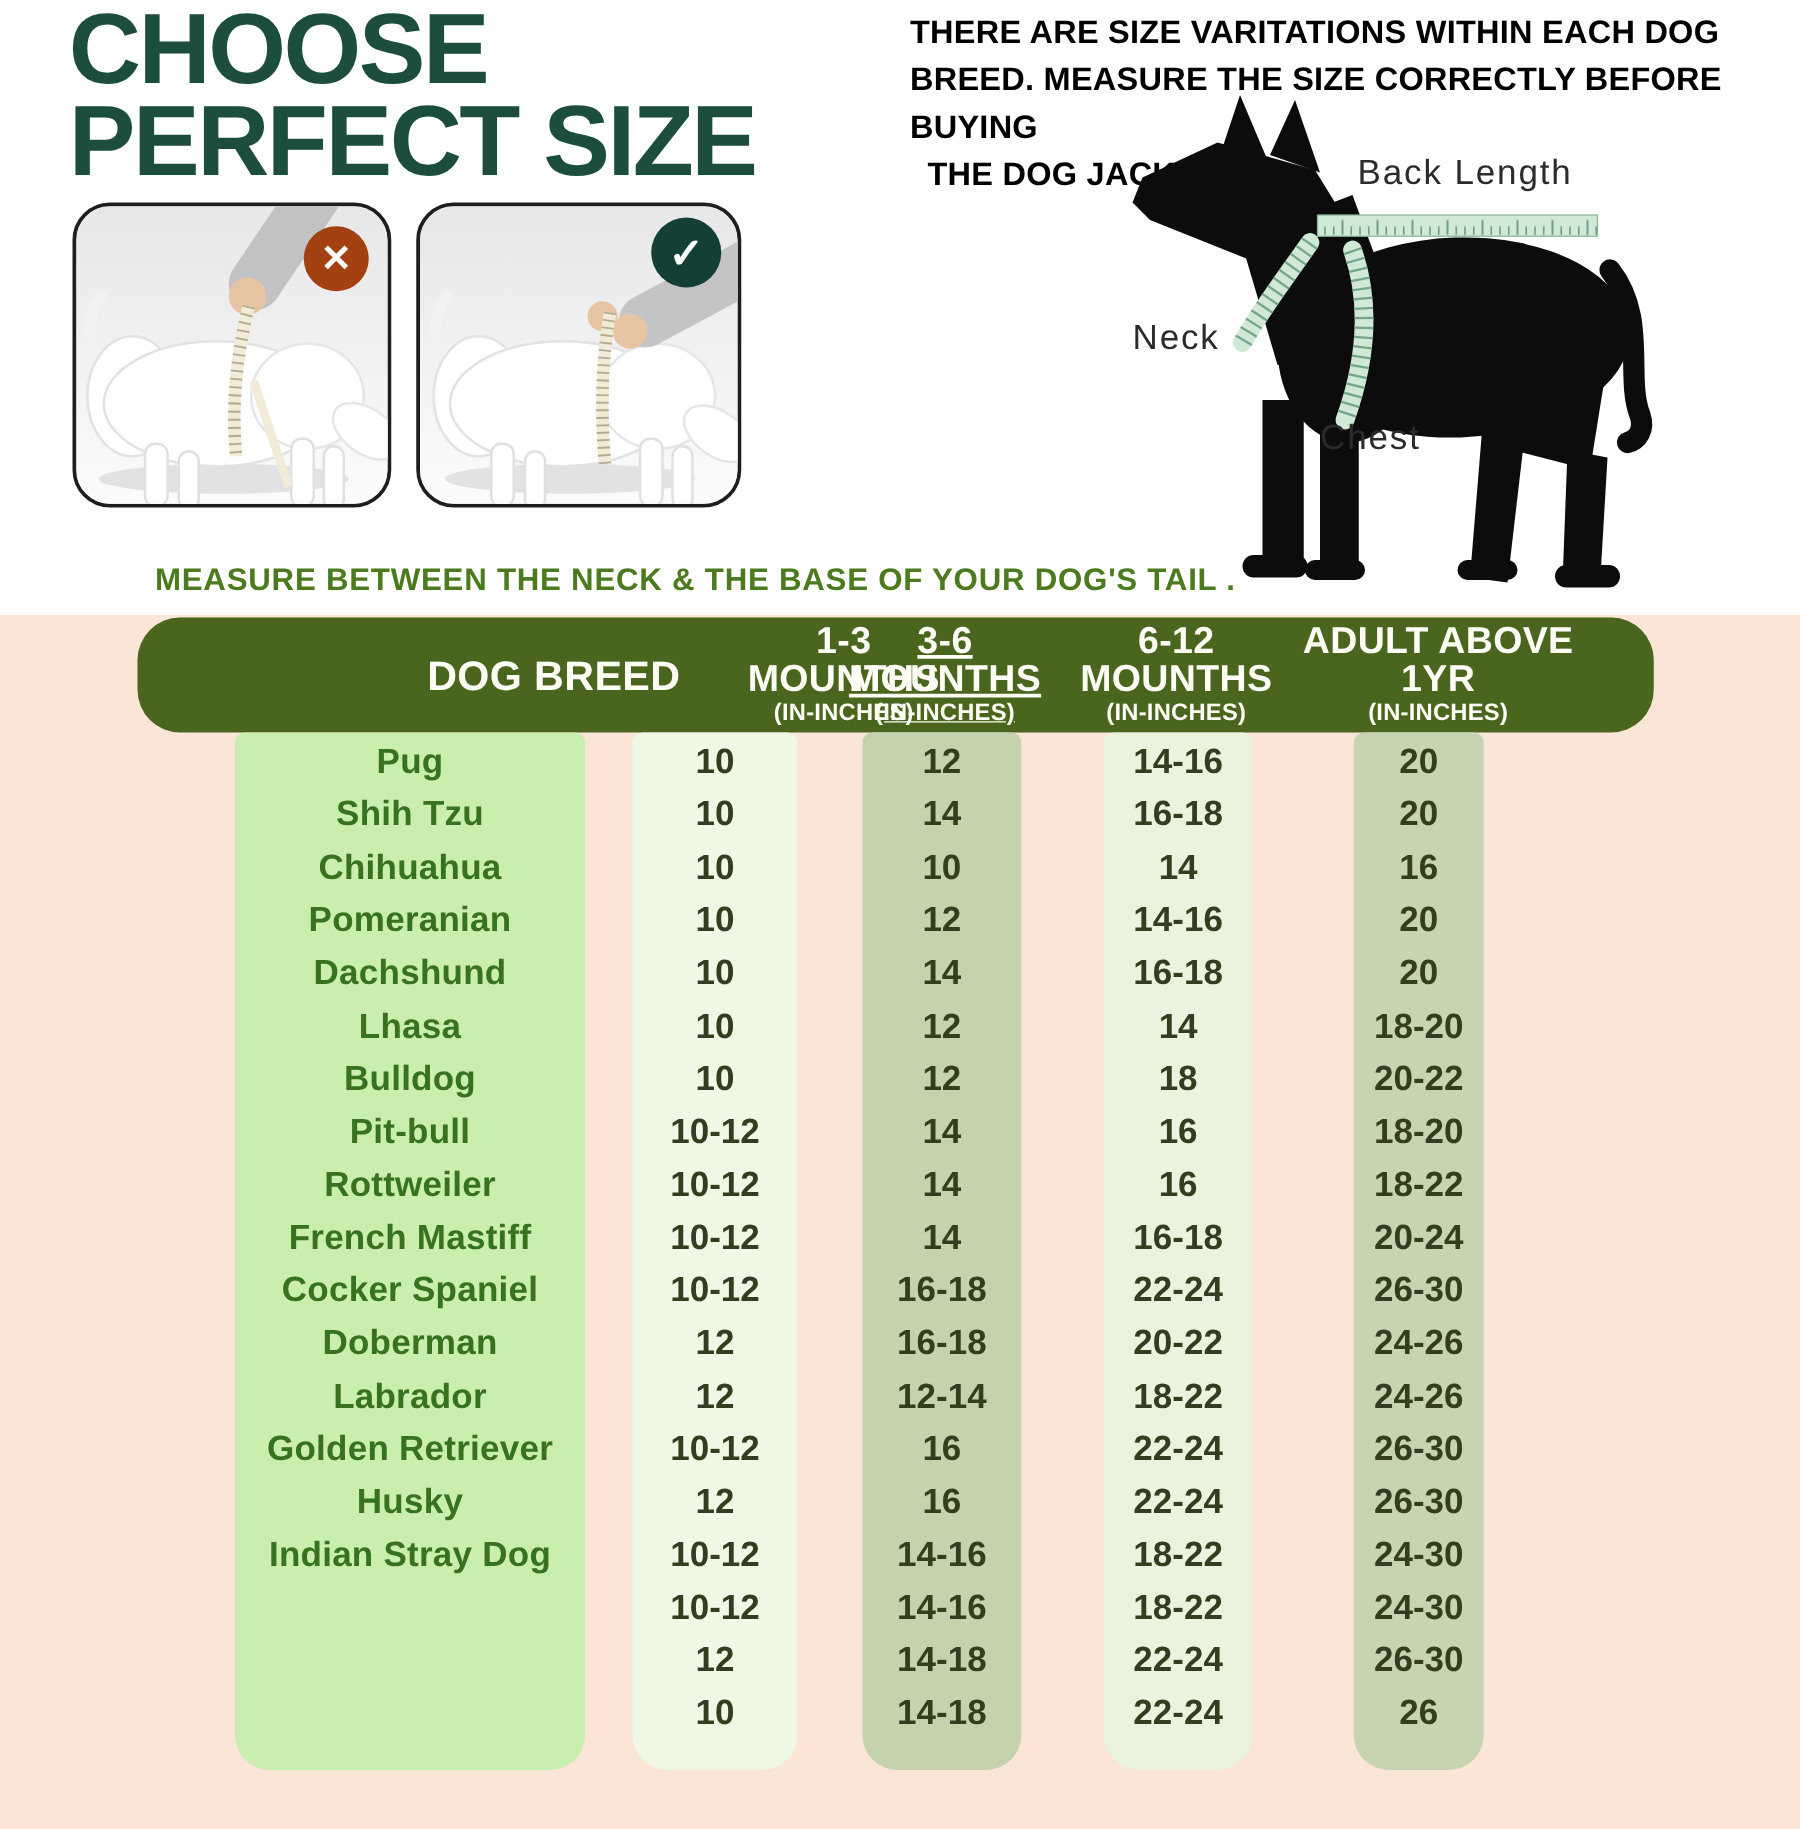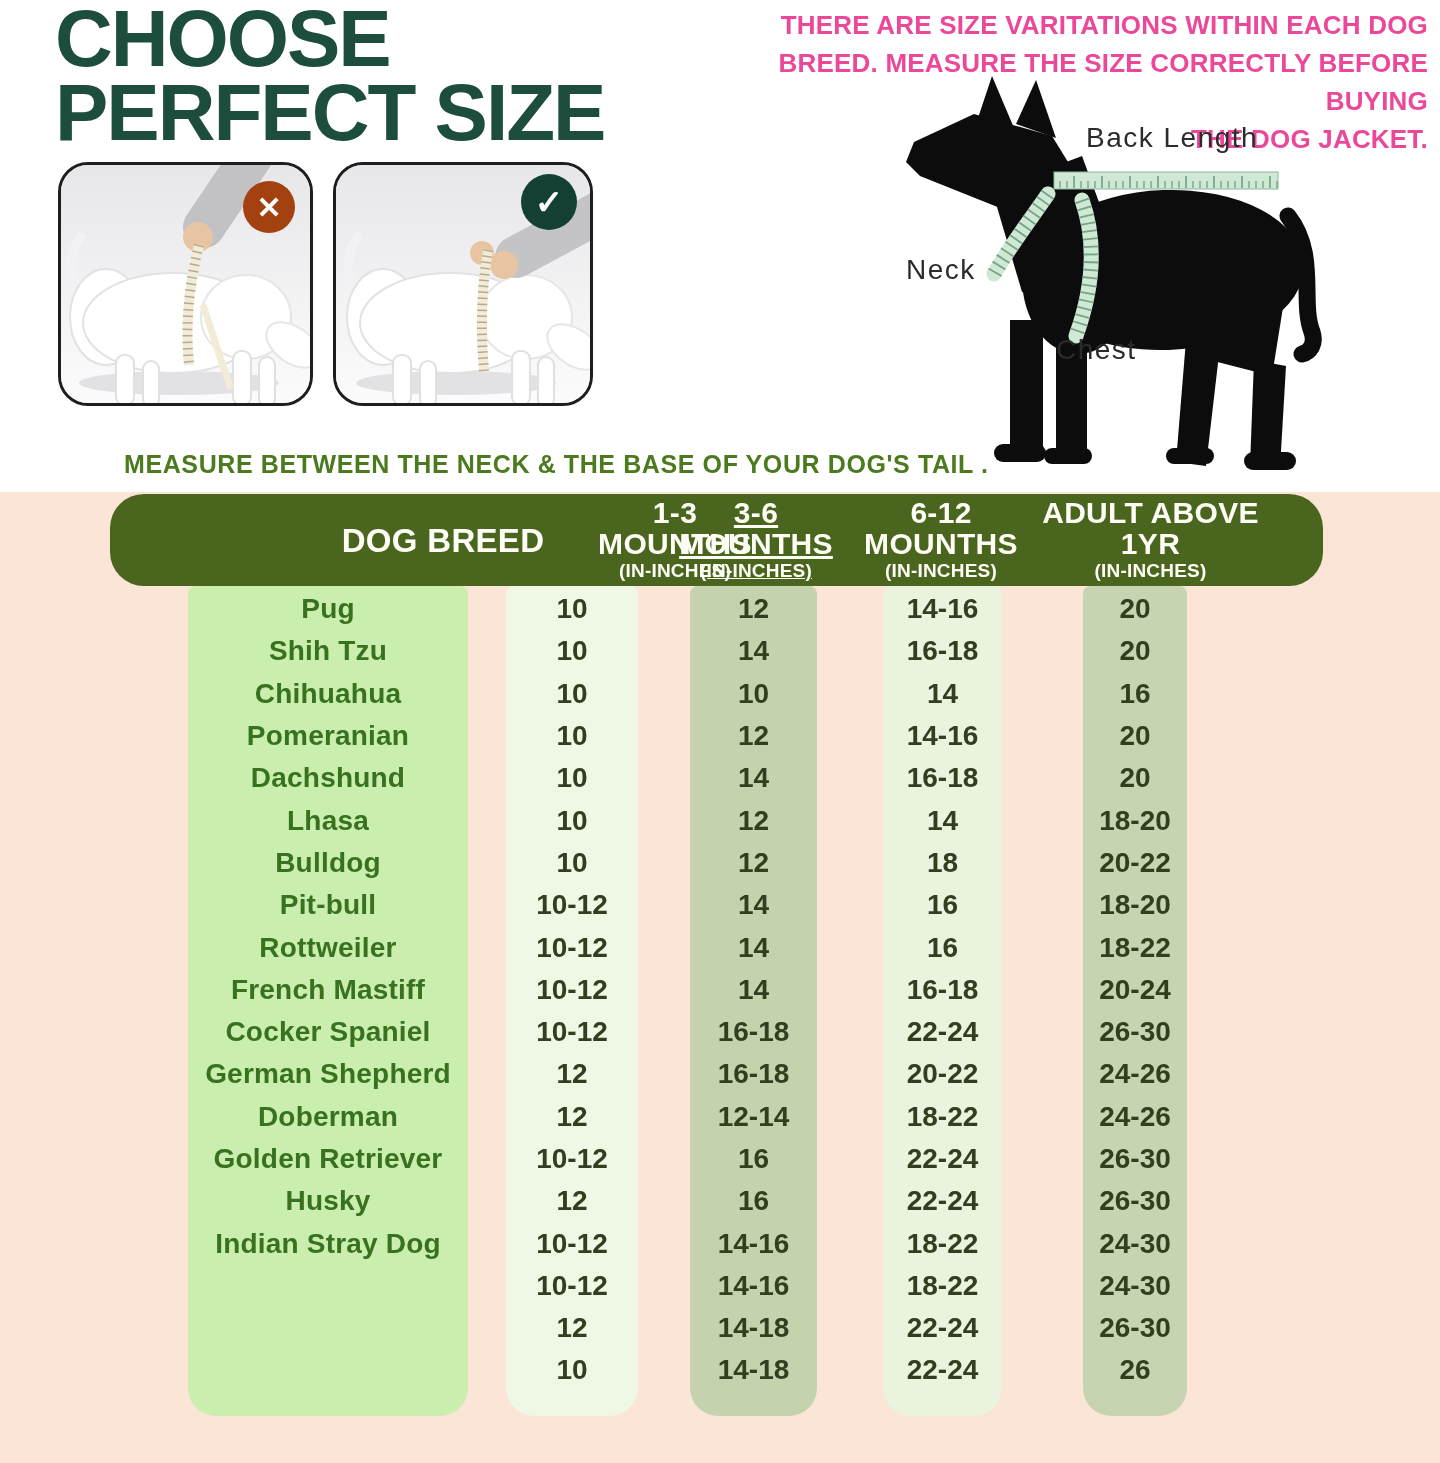--- a/index.html
+++ b/index.html
@@ -5,22 +5,22 @@
   html,body{margin:0;padding:0;}
   body{
     width:1440px;height:1463px;position:relative;background:#ffffff;
     font-family:"Liberation Sans", sans-serif;overflow:hidden;
     -webkit-font-smoothing:antialiased;
   }
   
   .top-section{position:absolute;left:0;top:0;width:1440px;height:492px;background:#ffffff;}
   .main-title{position:absolute;left:55px;top:2px;color:#1d4e3d;font-weight:bold;
     font-size:80px;line-height:74px;letter-spacing:-2px;}
-  .intro{position:absolute;left:728px;top:6px;width:700px;color:#ec4899;
-    font-weight:bold;font-size:26px;line-height:38px;letter-spacing:0.2px;text-align:right;}
+  .intro{position:absolute;left:728px;top:6px;width:700px;color:#000000;
+    font-weight:bold;font-size:26px;line-height:38px;letter-spacing:0.2px;}
   .intro .l3{padding-left:14px;}
   .measure-note{position:absolute;left:124px;top:450px;color:#4c7a1e;
     font-weight:bold;font-size:25px;letter-spacing:0.6px;}
 
   
   .photo-card{position:absolute;top:162px;height:244px;border:3px solid #1e1e1e;
     border-radius:30px;overflow:hidden;background:#eeeef1;box-sizing:border-box;}
   .card-wrong{left:58px;width:255px;}
   .card-right{left:333px;width:260px;}
   .badge{position:absolute;border-radius:50%;display:flex;align-items:center;
@@ -223,22 +223,22 @@
       <div class="cell breedcell">Shih Tzu</div>
       <div class="cell breedcell">Chihuahua</div>
       <div class="cell breedcell">Pomeranian</div>
       <div class="cell breedcell">Dachshund</div>
       <div class="cell breedcell">Lhasa</div>
       <div class="cell breedcell">Bulldog</div>
       <div class="cell breedcell">Pit-bull</div>
       <div class="cell breedcell">Rottweiler</div>
       <div class="cell breedcell">French Mastiff</div>
       <div class="cell breedcell">Cocker Spaniel</div>
-      <div class="cell breedcell">German Shepherd</div>
       <div class="cell breedcell">Doberman</div>
+      <div class="cell breedcell">Labrador</div>
       <div class="cell breedcell">Golden Retriever</div>
       <div class="cell breedcell">Husky</div>
       <div class="cell breedcell">Indian Stray Dog</div>
     </div>
   <div class="strip strip-m13">
       <div class="cell numcell">10</div>
       <div class="cell numcell">10</div>
       <div class="cell numcell">10</div>
       <div class="cell numcell">10</div>
       <div class="cell numcell">10</div>

